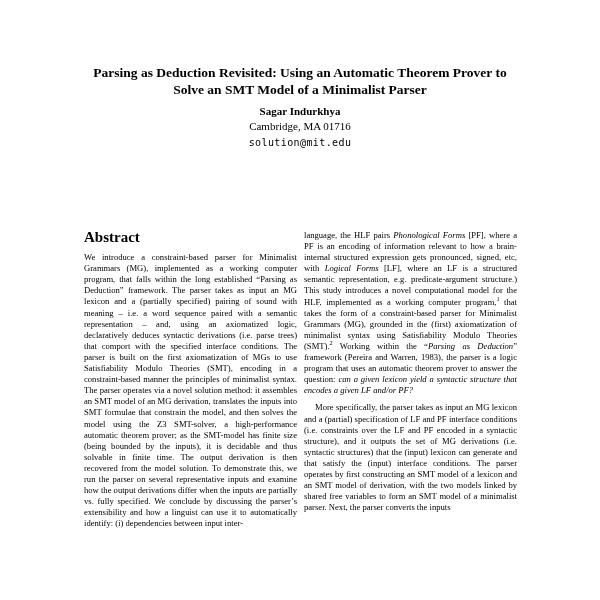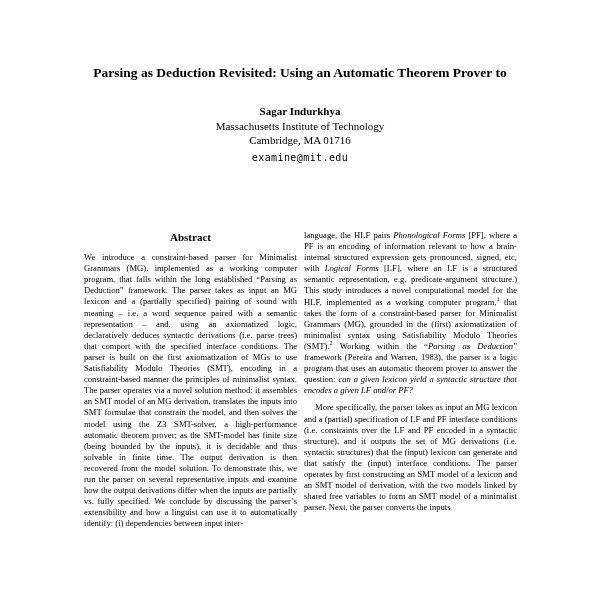--- a/index.html
+++ b/index.html
@@ -42,43 +42,42 @@
     top: 230px;
     height: 370px;
     overflow: hidden;
     font-size: 8.6px;
     line-height: 11.1px;
     text-align: justify;
   }
   .col-left  { left: 84px;  width: 213px; }
   .col-right { left: 304px; width: 213px; }
   .abstract-heading {
-    text-align: center;
     font-weight: bold;
-    font-size: 11px;
+    font-size: 15px;
     margin: 2px 0 9px 0;
   }
   p { margin: 0; padding: 0; }
   .indent { text-indent: 11px; margin-top: 6px; }
   sup { font-size: 6.3px; vertical-align: super; line-height: 0; }
 </style>
 </head>
 <body>
 
 <div class="page">
 
   <div class="title">
     <div>Parsing as Deduction Revisited: Using an Automatic Theorem Prover to</div>
+    <div>Solve an SMT Model of a Minimalist Parser</div>
   </div>
 
   <div class="authorblock">
     <div class="author-name">Sagar Indurkhya</div>
-    <div>Massachusetts Institute of Technology</div>
     <div>Cambridge, MA 01716</div>
-    <div class="email">examine@mit.edu</div>
+    <div class="email">solution@mit.edu</div>
   </div>
 
   <div class="col col-left">
     <div class="abstract-heading">Abstract</div>
     <p>We introduce a constraint-based parser for Minimalist Grammars (MG), implemented as a working computer program, that falls within the long established “Parsing as Deduction” framework. The parser takes as input an MG lexicon and a (partially specified) pairing of sound with meaning – i.e. a word sequence paired with a semantic representation – and, using an axiomatized logic, declaratively deduces syntactic derivations (i.e. parse trees) that comport with the specified interface conditions. The parser is built on the first axiomatization of MGs to use Satisfiability Modulo Theories (SMT), encoding in a constraint-based manner the principles of minimalist syntax. The parser operates via a novel solution method: it assembles an SMT model of an MG derivation, translates the inputs into SMT formulae that constrain the model, and then solves the model using the Z3 SMT-solver, a high-performance automatic theorem prover; as the SMT-model has finite size (being bounded by the inputs), it is decidable and thus solvable in finite time. The output derivation is then recovered from the model solution. To demonstrate this, we run the parser on several representative inputs and examine how the output derivations differ when the inputs are partially vs. fully specified. We conclude by discussing the parser’s extensibility and how a linguist can use it to automatically identify: (i) dependencies between input inter-</p>
   </div>
 
   <div class="col col-right">
     <p><span>language, the HLF pairs </span><span style="font-style: italic;">Phonological Forms</span><span> [PF], where a PF is an encoding of information relevant to how a brain-internal structured expression gets pronounced, signed, etc, with </span><span style="font-style: italic;">Logical Forms</span><span> [LF], where an LF is a structured semantic representation, e.g. predicate-argument structure.) This study introduces a novel computational model for the HLF, implemented as a working computer program,</span><sup>1</sup><span> that takes the form of a constraint-based parser for Minimalist Grammars (MG), grounded in the (first) axiomatization of minimalist syntax using Satisfiability Modulo Theories (SMT).</span><sup>2</sup><span> Working within the “</span><span style="font-style: italic;">Parsing as Deduction</span><span>” framework (Pereira and Warren, 1983), the parser is a logic program that uses an automatic theorem prover to answer the question: </span><span style="font-style: italic;">can a given lexicon yield a syntactic structure that encodes a given LF and/or PF?</span></p>
     <p class="indent"><span>More specifically, the parser takes as input an MG lexicon and a (partial) specification of LF and PF interface conditions (i.e. constraints over the LF and PF encoded in a syntactic structure), and it outputs the set of MG derivations (i.e. syntactic structures) that the (input) lexicon can generate and that satisfy the (input) interface conditions. The parser operates by first constructing an SMT model of a lexicon and an SMT model of derivation, with the two models linked by shared free variables to form an SMT model of a minimalist parser. Next, the parser converts the inputs</span></p>

